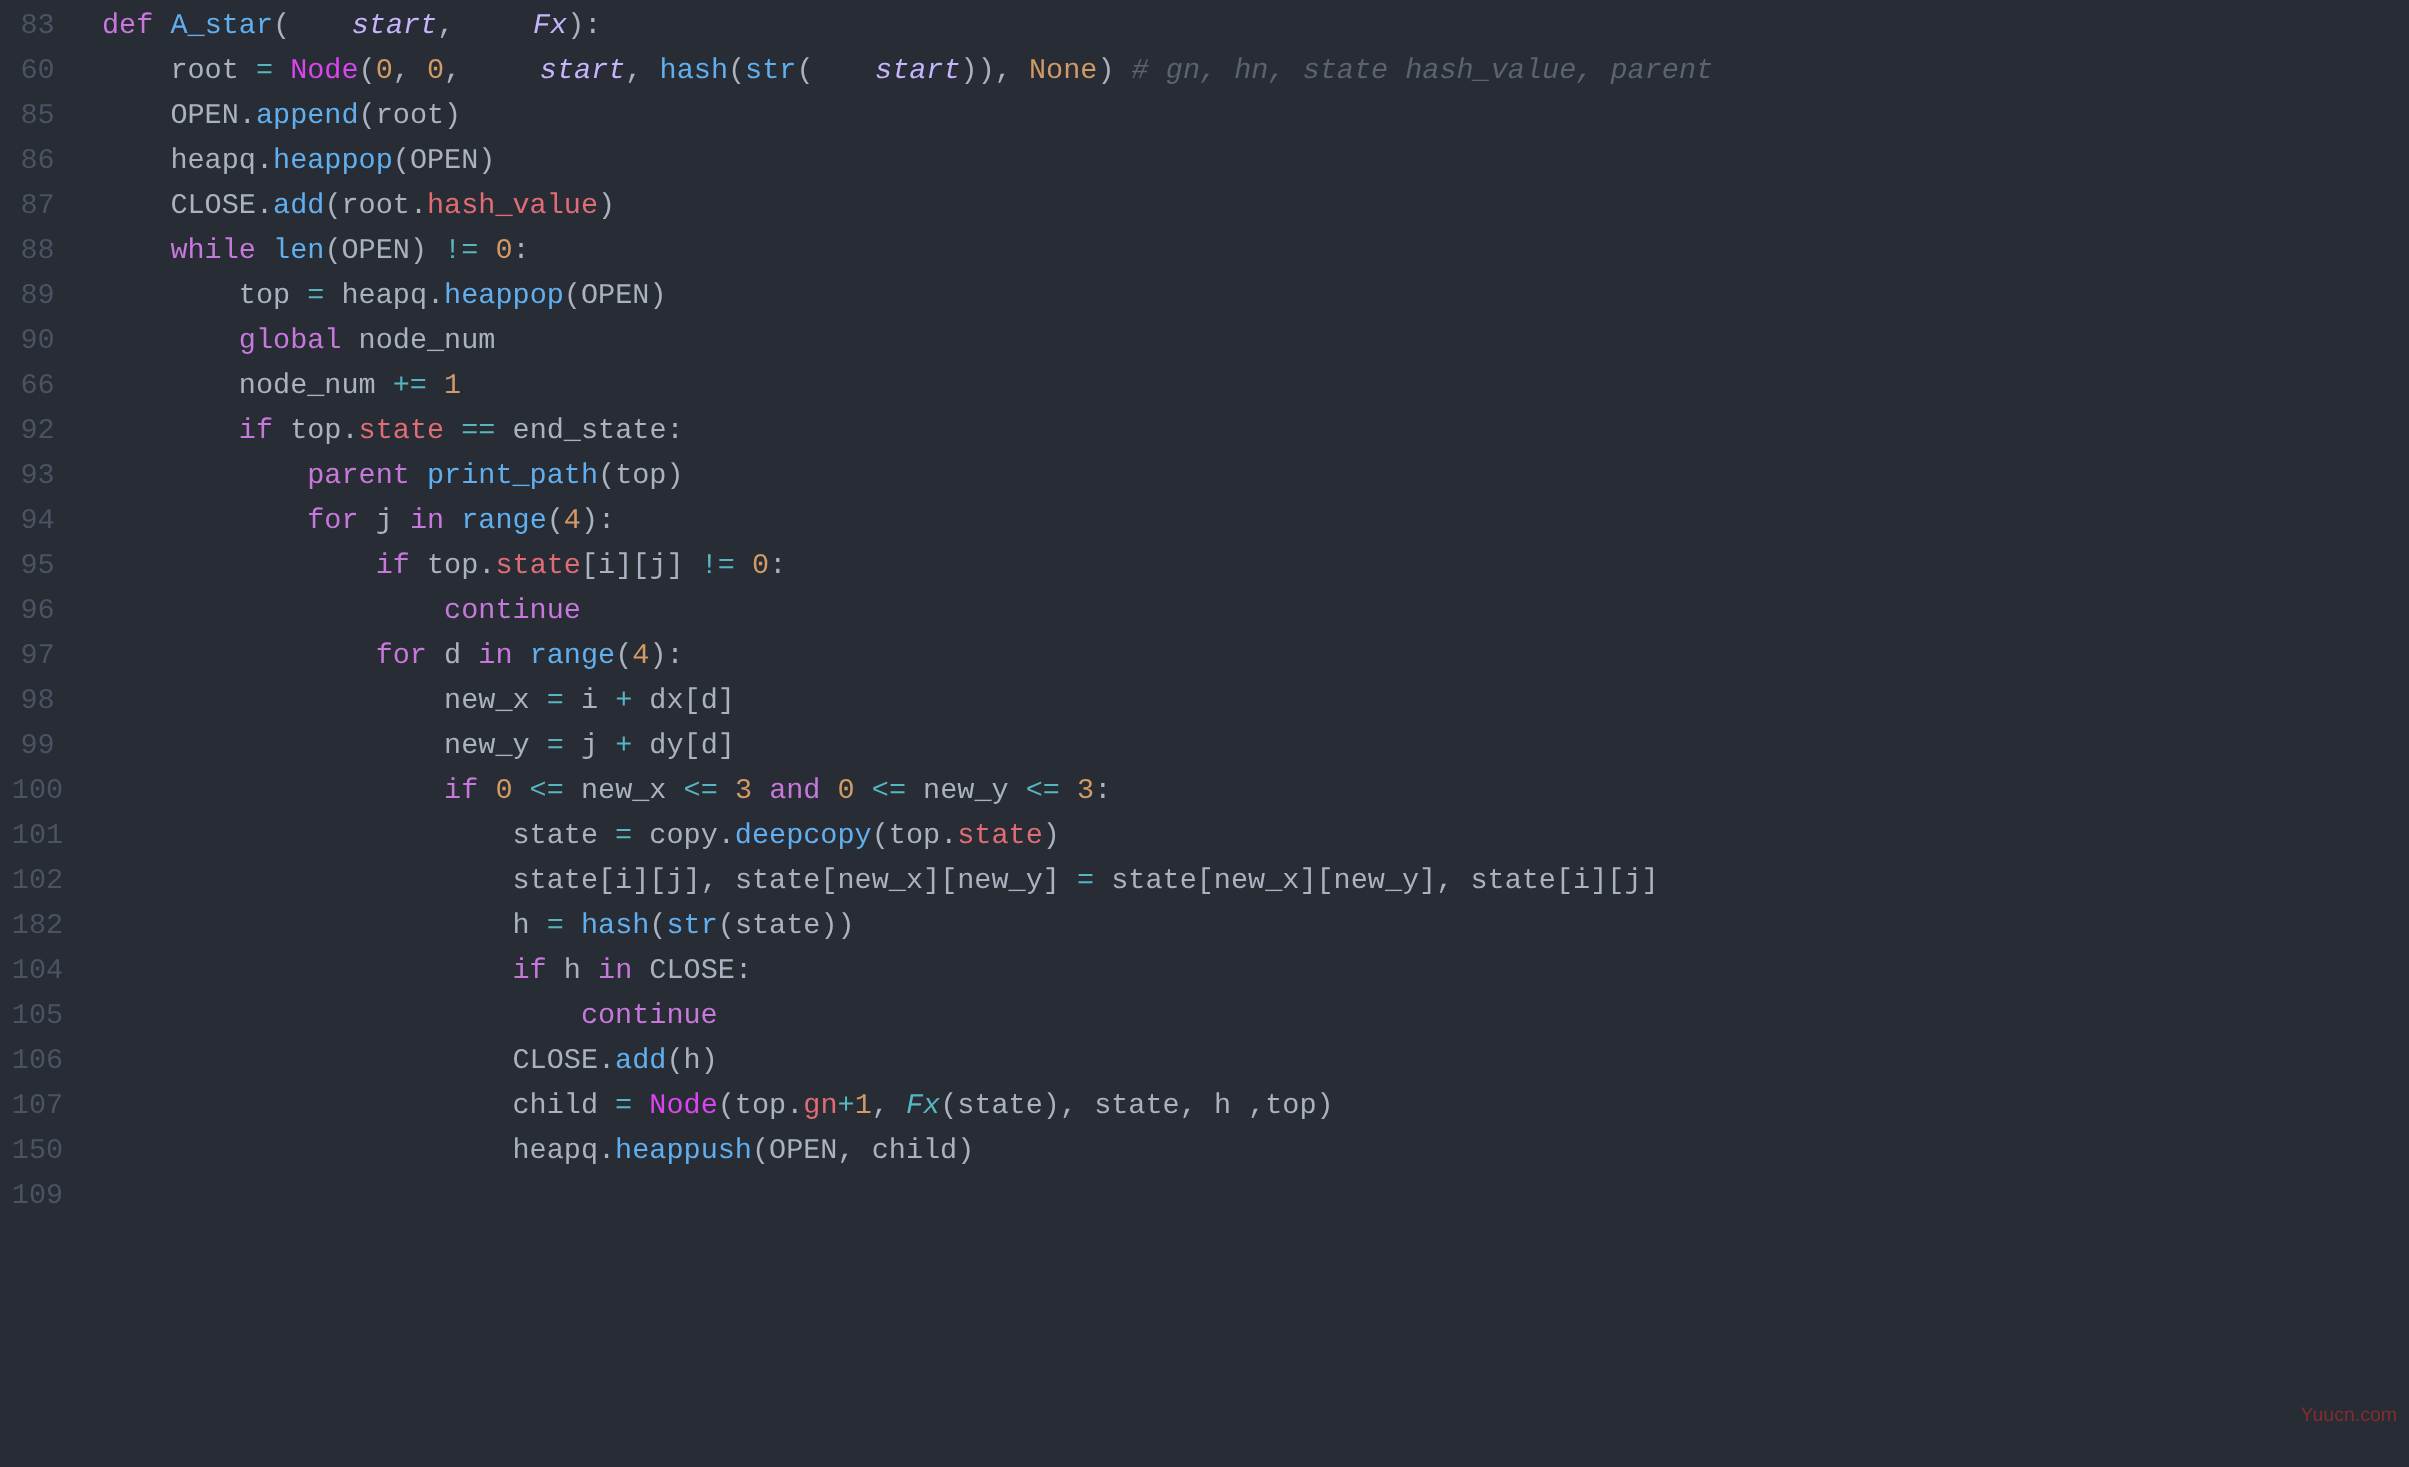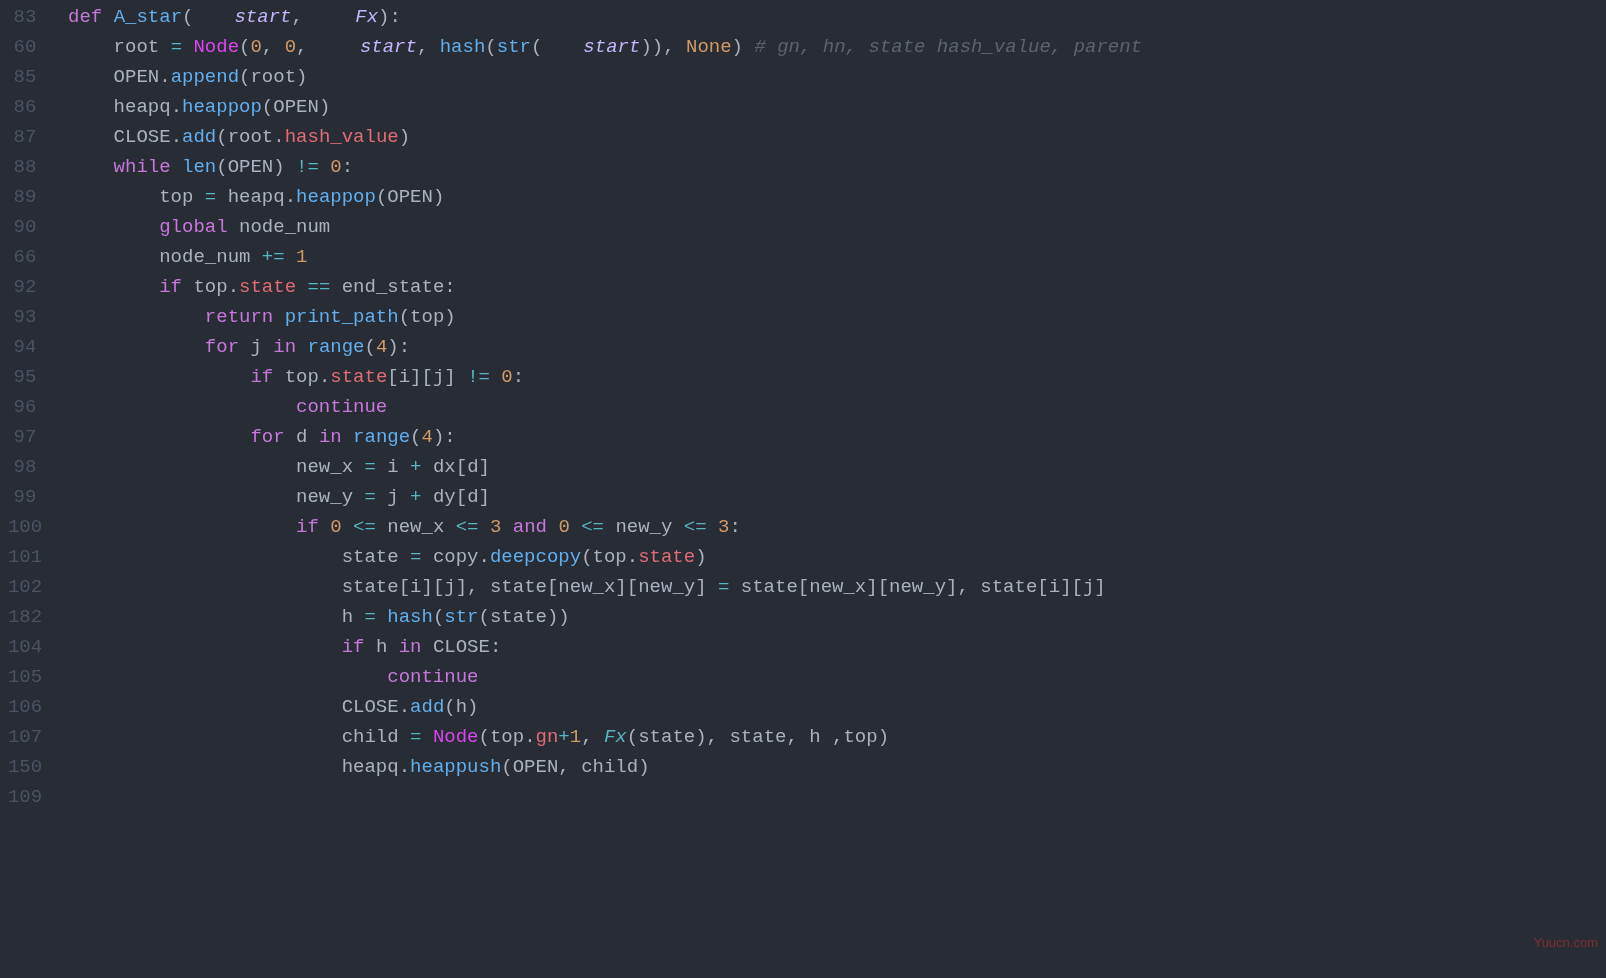--- a/index.html
+++ b/index.html
@@ -107,21 +107,21 @@
     <div class="line">    <span class="kw">while</span> <span class="fn">len</span><span class="punc">(</span><span class="id">OPEN</span><span class="punc">)</span> <span class="op">!=</span> <span class="num">0</span><span class="punc">:</span></div>
 
     <div class="line">        <span class="id">top</span> <span class="op">=</span> <span class="id">heapq</span><span class="punc">.</span><span class="fn">heappop</span><span class="punc">(</span><span class="id">OPEN</span><span class="punc">)</span></div>
 
     <div class="line">        <span class="kw">global</span> <span class="id">node_num</span></div>
 
     <div class="line">        <span class="id">node_num</span> <span class="op">+=</span> <span class="num">1</span></div>
 
     <div class="line">        <span class="kw">if</span> <span class="id">top</span><span class="punc">.</span><span class="attr">state</span> <span class="op">==</span> <span class="id">end_state</span><span class="punc">:</span></div>
 
-    <div class="line">            <span class="kw">return</span> <span class="fn">print_path</span><span class="punc">(</span><span class="id">top</span><span class="punc">)</span></div>
+    <div class="line">            <span class="kw">parent</span> <span class="fn">print_path</span><span class="punc">(</span><span class="id">top</span><span class="punc">)</span></div>
 
 
     <div class="line">            <span class="kw">for</span> <span class="id">j</span> <span class="kw">in</span> <span class="fn">range</span><span class="punc">(</span><span class="num">4</span><span class="punc">):</span></div>
 
     <div class="line">                <span class="kw">if</span> <span class="id">top</span><span class="punc">.</span><span class="attr">state</span><span class="punc">[</span><span class="id">i</span><span class="punc">][</span><span class="id">j</span><span class="punc">]</span> <span class="op">!=</span> <span class="num">0</span><span class="punc">:</span></div>
 
     <div class="line">                    <span class="kw">continue</span></div>
 
     <div class="line">                <span class="kw">for</span> <span class="id">d</span> <span class="kw">in</span> <span class="fn">range</span><span class="punc">(</span><span class="num">4</span><span class="punc">):</span></div>
 

